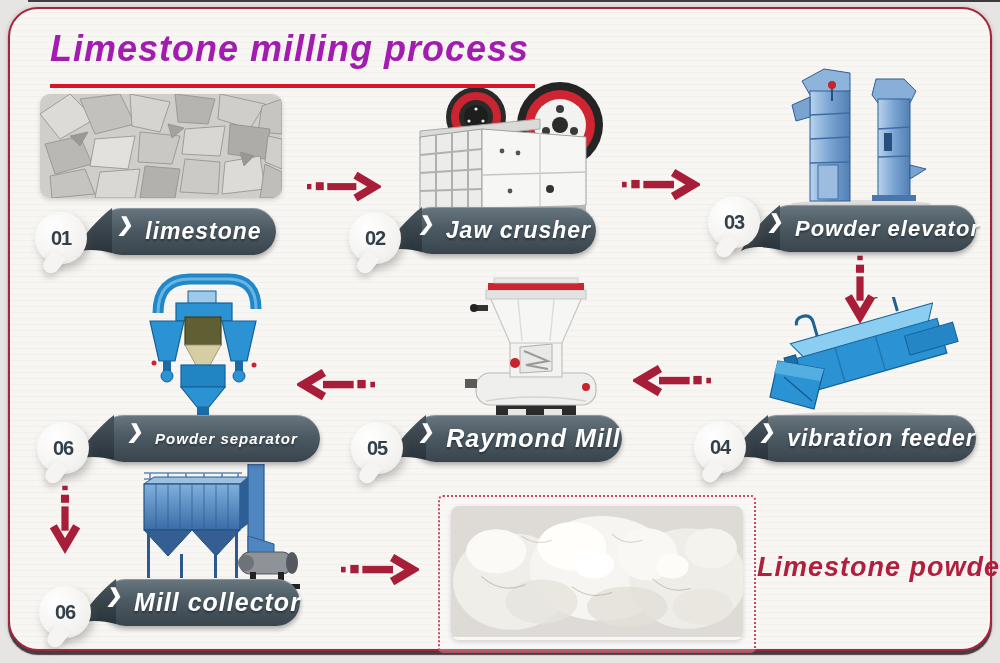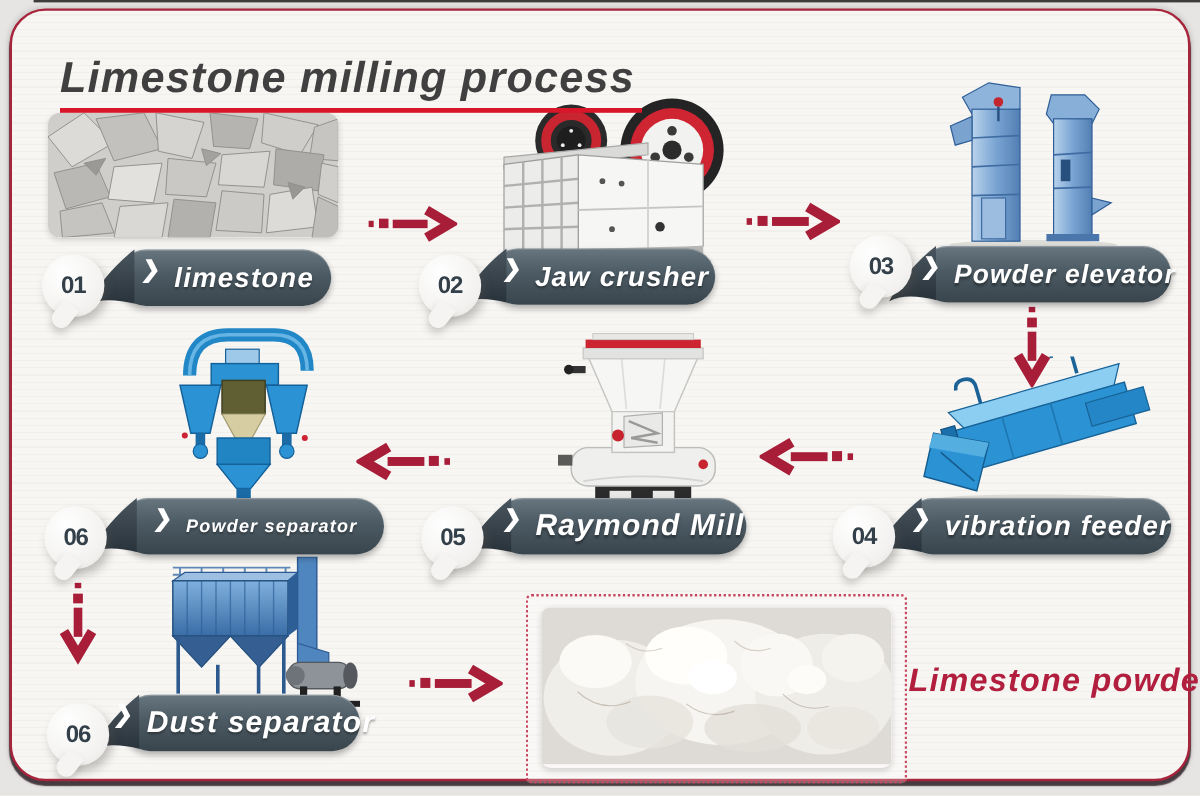--- a/index.html
+++ b/index.html
@@ -13,23 +13,23 @@
     position:absolute;left:8px;top:7px;right:8px;bottom:12px;
     background:#f7f6f3;
     border:2px solid #a8243c;border-radius:30px;
     box-shadow:0 4px 1px rgba(45,32,38,.85),0 0 5px rgba(0,0,0,.18);
   }
   .panel::after{ 
     content:"";position:absolute;inset:0;border-radius:28px;pointer-events:none;
     background:repeating-linear-gradient(0deg,rgba(225,223,220,.28) 0 1px,transparent 1px 6px);
   }
   .title{
-    position:absolute;left:40px;top:36px;margin:0;
-    font-size:36px;font-weight:bold;font-style:italic;color:#404040;
-    border-bottom:4px solid #d8162a;padding:0 6px 5px 0;line-height:1.1;
+    position:absolute;left:40px;top:20px;margin:0;
+    font-size:36px;font-weight:bold;font-style:italic;color:#a21caf;
+    border-bottom:4px solid #d8162a;padding:0 6px 15px 0;line-height:1.1;
     letter-spacing:1px;z-index:5;
   }
   .machine{position:absolute;z-index:2;}
   .machine svg{display:block;width:100%;height:100%;}
   .photo{border-radius:10px;overflow:hidden;box-shadow:0 2px 5px rgba(0,0,0,.15);}
 
   
   .badge{
     position:absolute;width:52px;height:52px;border-radius:50%;
     background:radial-gradient(circle at 35% 30%,#ffffff,#f2f1ef 70%,#e2e0dd);
@@ -471,16 +471,16 @@
         <use href="#tailP" fill="url(#gTail)"></use>
       </svg>
     <span class="chev">❯</span>
     <span class="lbl">Powder separator</span>
   </div>
   <div class="pill fs25" style="left:92px;top:570px;width:198px;">
     <svg class="tail" viewBox="0 0 42 48">
         <use href="#tailP" fill="url(#gTail)"></use>
       </svg>
     <span class="chev">❯</span>
-    <span class="lbl">Dust separator</span>
+    <span class="lbl">Mill collector</span>
   </div>
 
 </div>
 
 </body></html>

